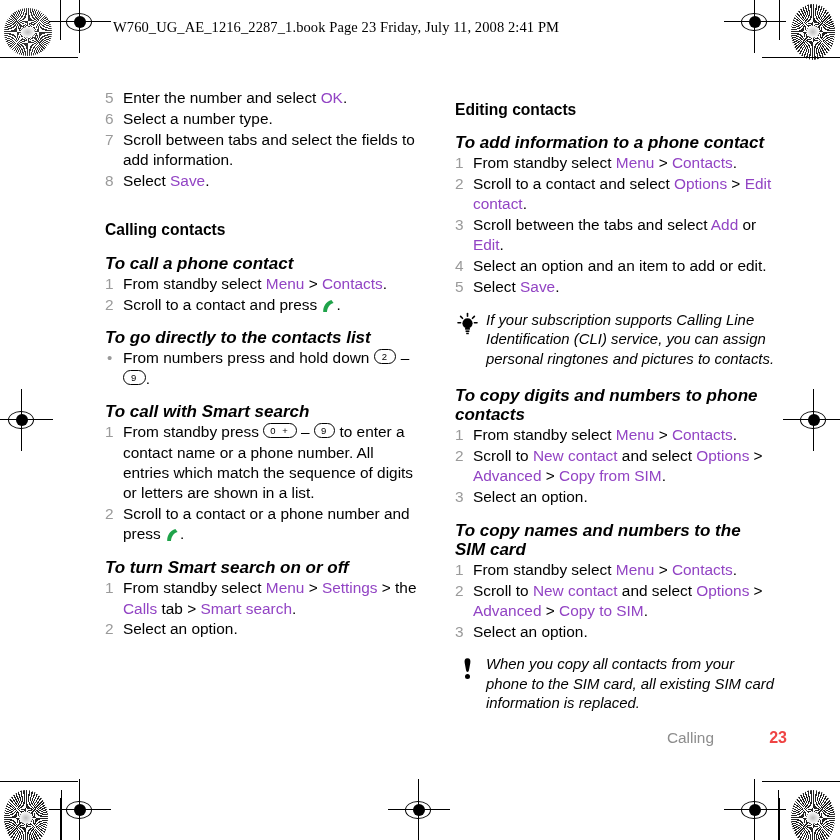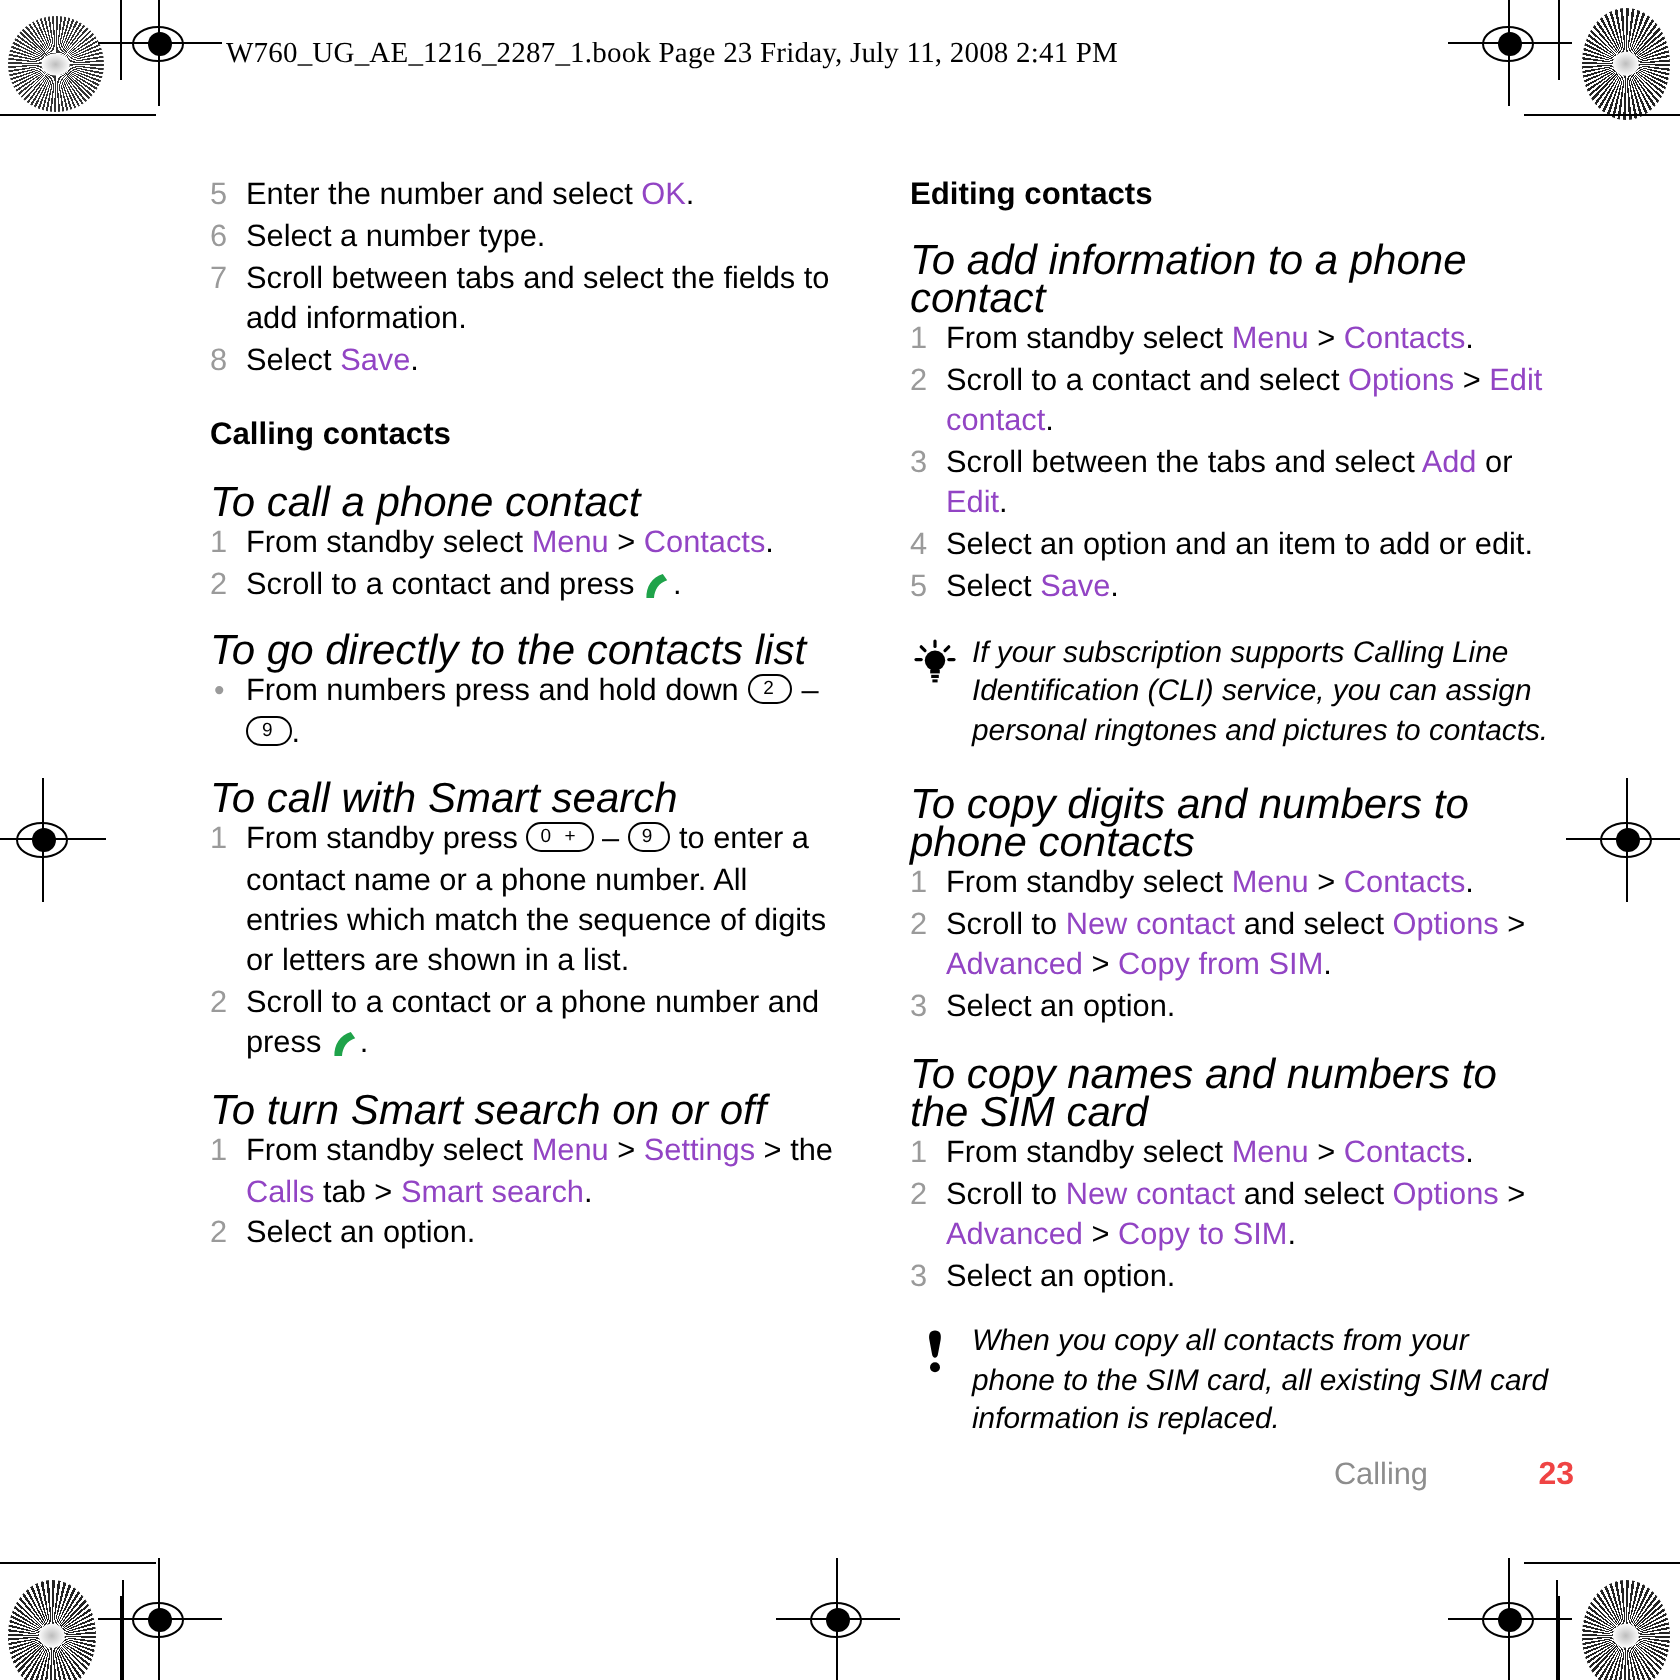--- a/index.html
+++ b/index.html
@@ -100,27 +100,27 @@
     font-size: 15.4px;
     line-height: 20.3px;
   }
   .col-left  { left: 105px; width: 316px; }
   .col-right { left: 455px; width: 320px; }
 
   
   .h-section {
     font-weight: bold;
     font-size: 15.6px;
-    margin: 0 0 13px 0;
+    margin: 12px 0 13px 0;
     padding: 0;
   }
   .h-task {
-    font-weight: normal;
+    font-weight: bold;
     font-style: italic;
-    font-size: 21px;
+    font-size: 17px;
     margin: 0 0 1px 0;
     padding: 0;
     line-height: 19px;
   }
 
   .gap-lg { height: 17px; }
   .gap-md { height: 13px; }
 
   
   .steps {

